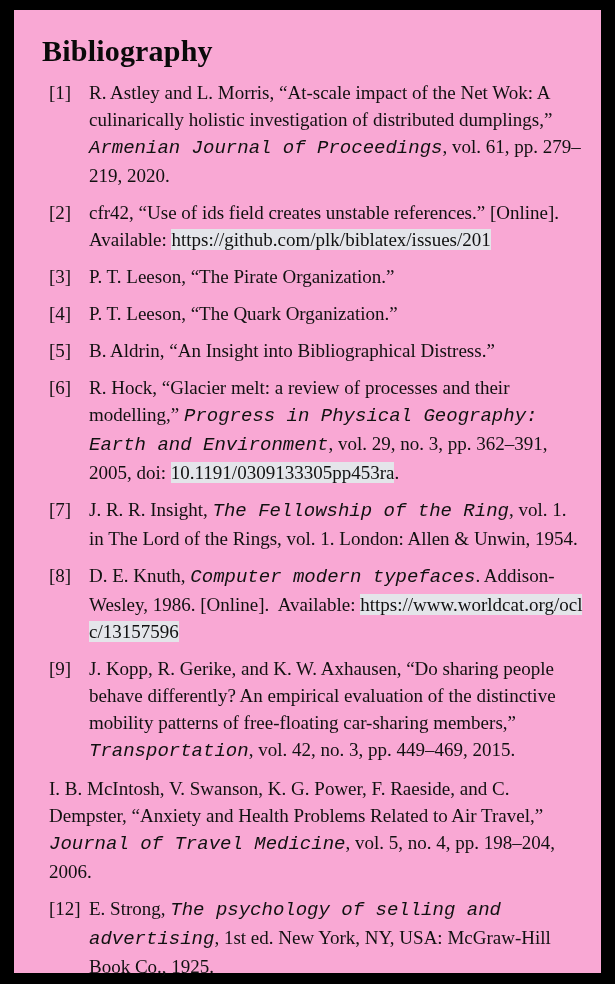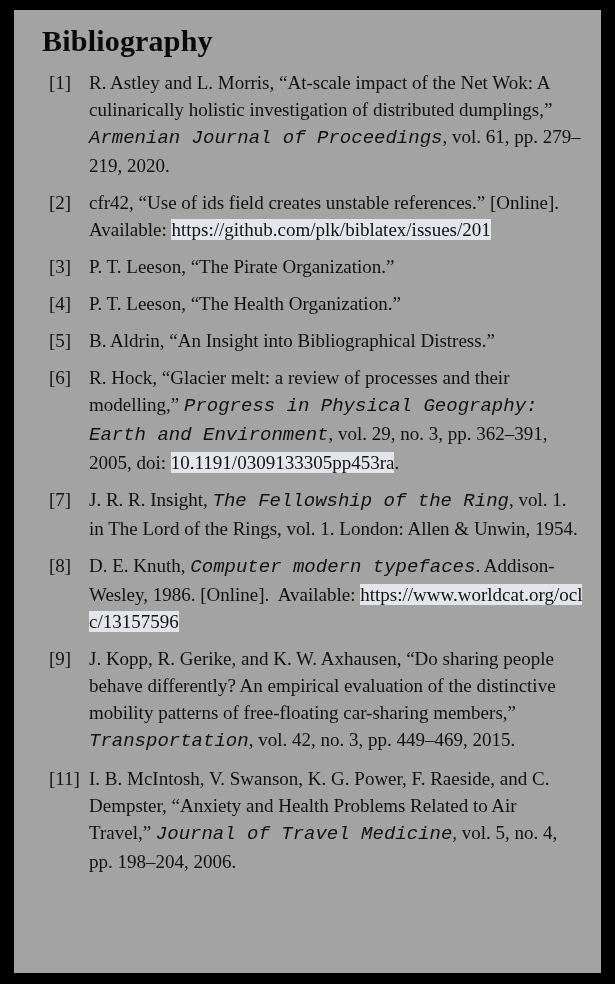--- a/index.html
+++ b/index.html
@@ -6,25 +6,25 @@
   body {
     width: 615px;
     height: 984px;
     box-sizing: border-box;
     background: #000000;
     padding: 10px 14px 11px 14px;
     overflow: hidden;
     font-family: "Liberation Serif", "DejaVu Serif", serif;
   }
   .page {
-    background: #a3a3a3;
+    background: #f9a8d4;
     width: 100%;
     height: 100%;
     box-sizing: border-box;
-    padding: 14px 18px 10px 28px;
+    padding: 24px 18px 10px 28px;
     color: #111111;
   }
   h1.doc-title {
     margin: 0 0 12px 0;
     font-size: 30px;
     line-height: 1.1;
     font-weight: bold;
     color: #0a0a0a;
     letter-spacing: 0.2px;
   }
@@ -68,21 +68,21 @@
       <div class="ref">
         <span class="ref-label">[2]</span>
         <span class="ref-body"><span>cfr42, “Use of ids field creates unstable references.” [Online]. Available: </span><a class="link-highlight">https://github.com/plk/biblatex/issues/201</a></span>
       </div>
       <div class="ref">
         <span class="ref-label">[3]</span>
         <span class="ref-body"><span>P. T. Leeson, “The Pirate Organization.”</span></span>
       </div>
       <div class="ref">
         <span class="ref-label">[4]</span>
-        <span class="ref-body"><span>P. T. Leeson, “The Health Organization.”</span></span>
+        <span class="ref-body"><span>P. T. Leeson, “The Quark Organization.”</span></span>
       </div>
       <div class="ref">
         <span class="ref-label">[5]</span>
         <span class="ref-body"><span>B. Aldrin, “An Insight into Bibliographical Distress.”</span></span>
       </div>
       <div class="ref">
         <span class="ref-label">[6]</span>
         <span class="ref-body"><span>R. Hock, “Glacier melt: a review of processes and their modelling,” </span><span class="italic">Progress in Physical Geography: Earth and Environment</span><span>, vol. 29, no. 3, pp. 362–391, 2005, doi: </span><a class="link-highlight">10.1191/0309133305pp453ra</a><span>.</span></span>
       </div>
       <div class="ref">
@@ -91,17 +91,20 @@
       </div>
       <div class="ref">
         <span class="ref-label">[8]</span>
         <span class="ref-body"><span>D. E. Knuth, </span><span class="italic">Computer modern typefaces</span><span>. Addison-Wesley, 1986. [Online].&nbsp; Available: </span><a class="link-highlight">https://www.worldcat.org/oclc/13157596</a></span>
       </div>
       <div class="ref">
         <span class="ref-label">[9]</span>
         <span class="ref-body"><span>J. Kopp, R. Gerike, and K. W. Axhausen, “Do sharing people behave differently? An empirical evaluation of the distinctive mobility patterns of free-floating car-sharing members,” </span><span class="italic">Transportation</span><span>, vol. 42, no. 3, pp. 449–469, 2015.</span></span>
       </div>
       <div class="ref">
-        <span class="ref-label">[11]</span>
         <span class="ref-body"><span>I. B. McIntosh, V. Swanson, K. G. Power, F. Raeside, and C. Dempster, “Anxiety and Health Problems Related to Air Travel,” </span><span class="italic">Journal of Travel Medicine</span><span>, vol. 5, no. 4, pp. 198–204, 2006.</span></span>
+      </div>
+      <div class="ref">
+        <span class="ref-label">[12]</span>
+        <span class="ref-body"><span>E. Strong, </span><span class="italic">The psychology of selling and advertising</span><span>, 1st ed. New York, NY, USA: McGraw-Hill Book Co., 1925.</span></span>
       </div>
     </div>
 </div>
 
 </body></html>

